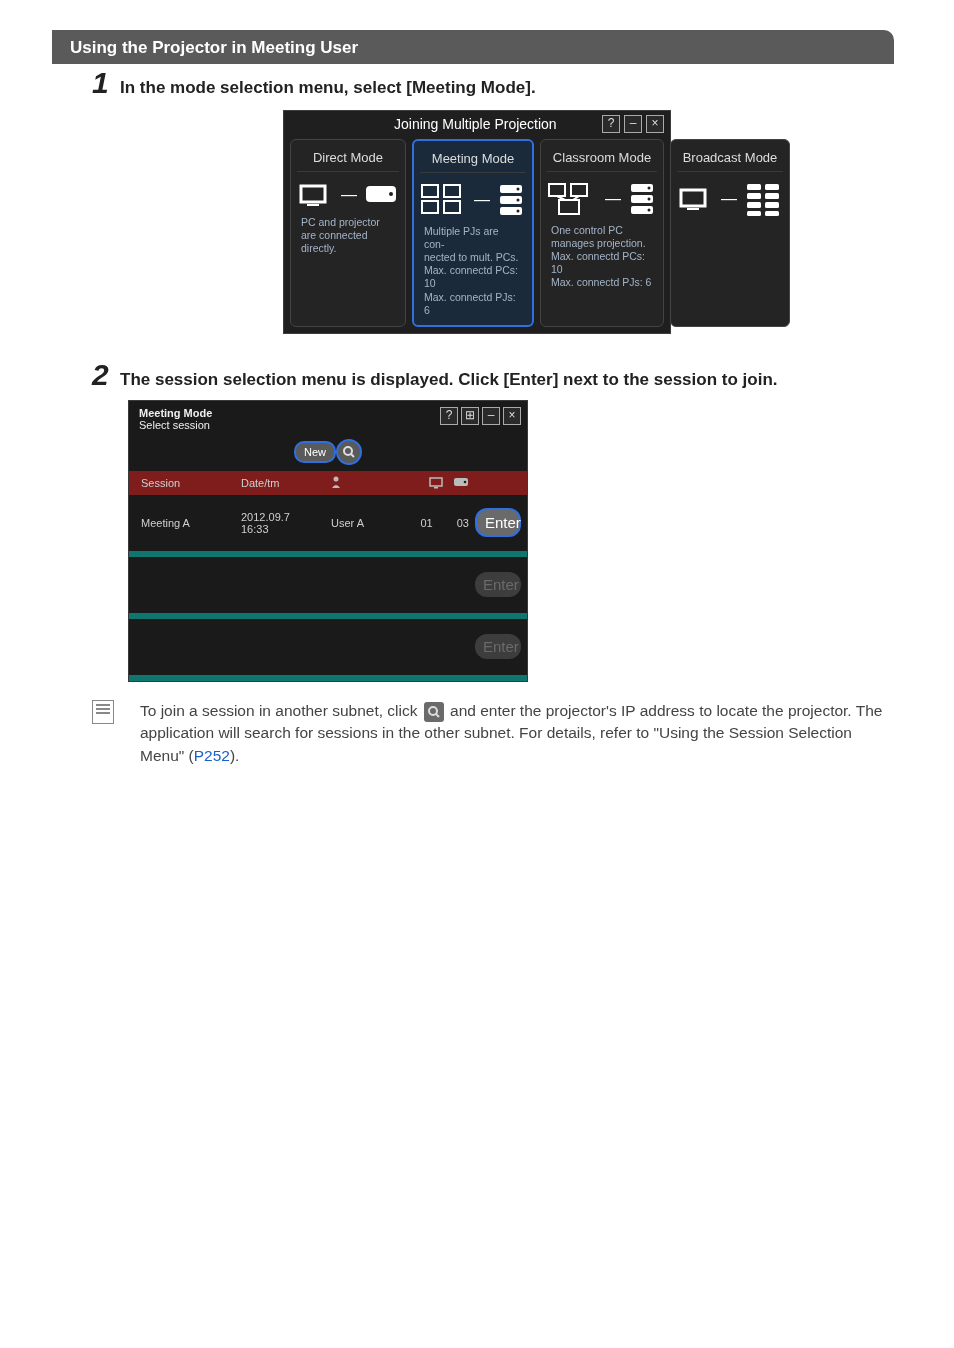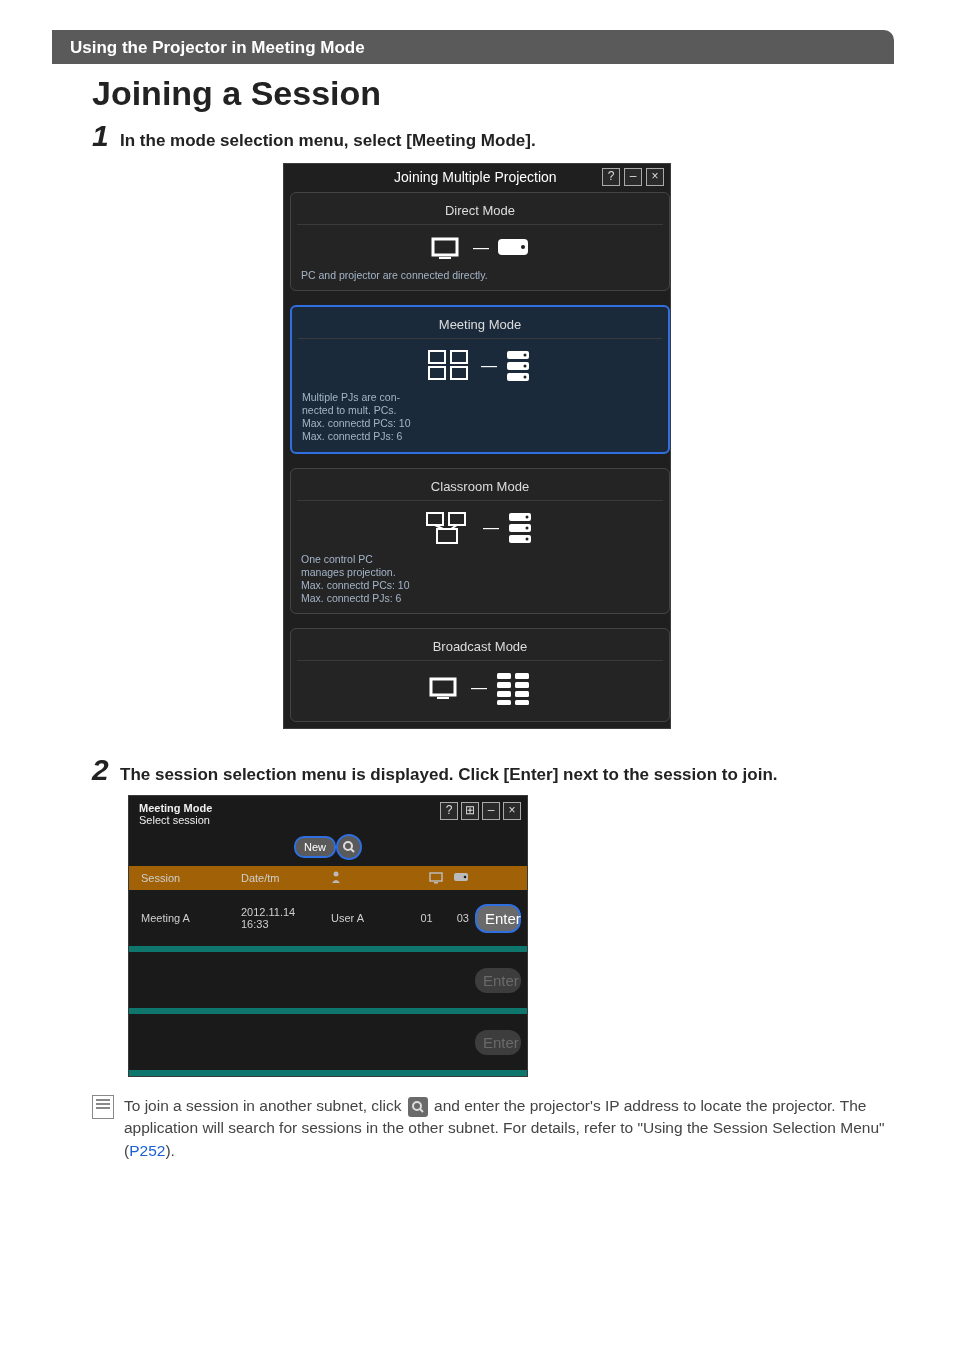--- a/index.html
+++ b/index.html
@@ -78,22 +78,22 @@
     border: 1px solid #aaa;
     color: #ddd;
     font-size: 12px;
     line-height: 14px;
     text-align: center;
     background: #2a2a2a;
   }
 
   .mode-grid {
     display: grid;
-    grid-template-columns: 1fr;
-    gap: 14px;
+    grid-template-columns: 1fr 1fr 1fr 1fr;
+    gap: 6px;
     padding: 4px 0 6px 6px;
   }
   .mode-card {
     border: 1px solid #444;
     border-radius: 6px;
     background: #242424;
     padding: 6px 6px 8px 6px;
   }
   .mode-card.selected {
     border: 2px solid #2f6fe0;
@@ -160,21 +160,21 @@
     background: #5a5a5a;
     display: flex;
     align-items: center;
     justify-content: center;
     border: 2px solid #2f6fe0;
   }
   .sess-head {
     display: grid;
     grid-template-columns: 100px 90px 70px 1fr 46px;
     align-items: center;
-    background: #a16207;
+    background: #7f1d1d;
     color: #cfcfcf;
     font-size: 11px;
     padding: 5px 6px 5px 12px;
   }
   .head-ic { display:flex; gap:10px; justify-content:flex-end; padding-right:6px;}
   .sess-row {
     display: grid;
     grid-template-columns: 100px 90px 70px 1fr 46px;
     align-items: center;
     color: #cfcfcf;
@@ -191,21 +191,21 @@
     font-size: 15px;
     padding: 4px 8px;
     text-align: center;
   }
   .enter-pill.active { border: 2px solid #2f6fe0; }
   .enter-pill.dim { background:#3d3d3d; color:#6a6a6a; }
 
   
   .note {
     display: flex;
-    gap: 10px;
+    gap: 26px;
     margin: 18px 60px 0 92px;
     font-size: 15.5px;
     color: #444;
     line-height: 1.45;
   }
   .note .nicon {
     width: 20px;
     height: 22px;
     border: 1px solid #888;
     flex-shrink: 0;
@@ -237,26 +237,23 @@
     font-size: 14px;
     margin-top: 260px;
   }
 </style>
 </head>
 <body>
 
 <div class="page">
 
   <div class="header-bar">
-    <span>Using the Projector in Meeting Mode</span>
-  </div>
-
-  <div class="h1">
-    <span>Joining a Session</span>
-  </div>
+    <span>Using the Projector in Meeting User</span>
+  </div>
+
 
   <div class="step">
     <div class="step-num">1</div>
     <div class="step-text">In the mode selection menu, select [Meeting Mode].</div>
   </div>
 
   <div class="nmp-window">
     <div class="nmp-titlebar">
       <span>Joining Multiple Projection</span>
       <div class="wnd-btns">
@@ -405,21 +402,21 @@
             <rect x="1" y="1" width="14" height="8" rx="2" fill="#bbb"></rect>
             <circle cx="12" cy="5" r="1.3" fill="#1a1a1a"></circle>
           </svg>
       </div>
       <div></div>
     </div>
 
     <div class="sess-row">
       <div>Meeting A</div>
       <div>
-        <div>2012.11.14</div>
+        <div>2012.09.7</div>
         <div>16:33</div>
       </div>
       <div>User A</div>
       <div class="counts">
         <span>01</span>
         <span>03</span>
       </div>
       <div class="enter-pill active">Enter</div>
     </div>
 

